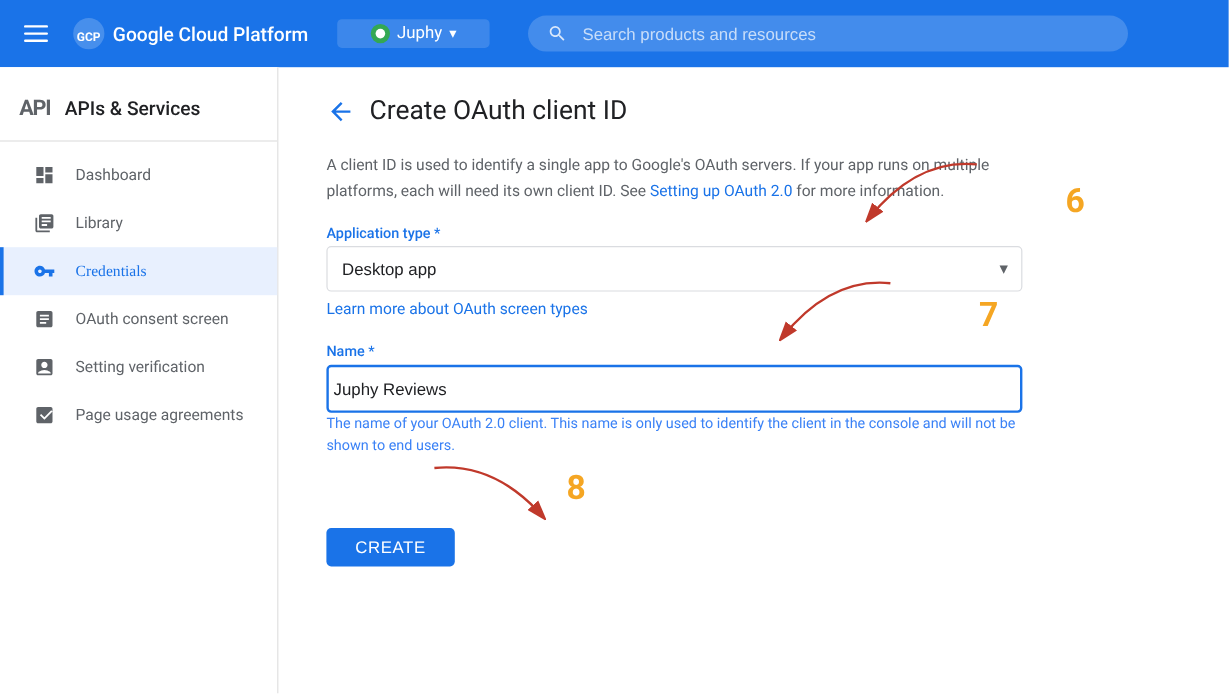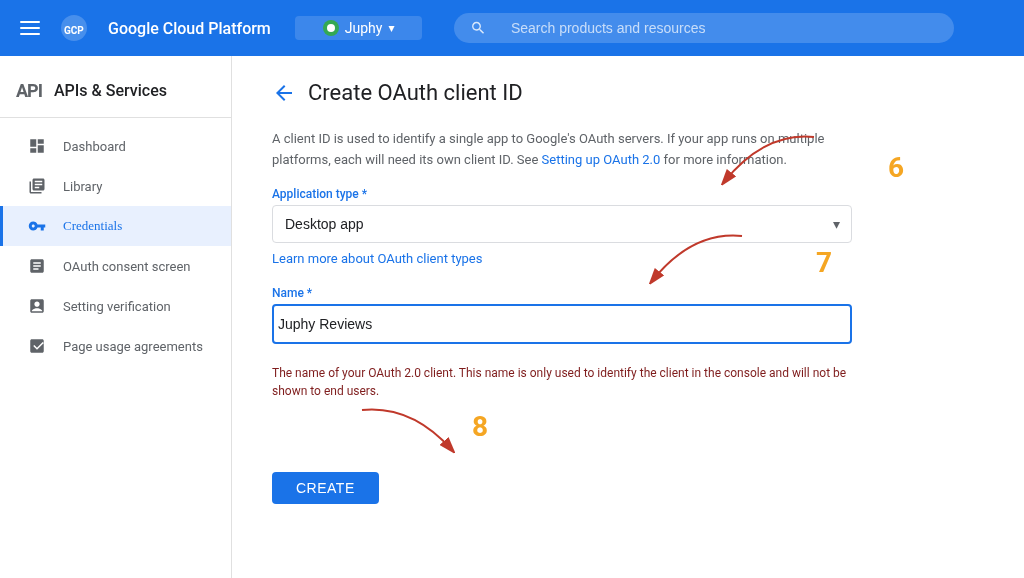--- a/index.html
+++ b/index.html
@@ -15,40 +15,40 @@
       gap: 16px;
       color: #fff;
     }
     .top-nav .hamburger {
       display: flex; flex-direction: column; gap: 4px; cursor: pointer; padding: 4px;
     }
     .top-nav .hamburger span {
       display: block; width: 20px; height: 2px; background: #fff; border-radius: 1px;
     }
     .top-nav .logo-area {
-      display: flex; align-items: center; gap: 20px;
+      display: flex; align-items: center; gap: 6px;
     }
     .top-nav .logo-text {
       font-size: 16px; font-weight: 500; color: #fff; white-space: nowrap;
     }
     .top-nav .project-selector {
       display: flex; align-items: center; gap: 6px; background: rgba(255,255,255,0.15);
       border-radius: 4px; padding: 4px 28px; cursor: pointer; margin-left: 8px;
     }
     .top-nav .project-selector .dot-icon {
       width: 16px; height: 16px; background: #34a853; border-radius: 50%; display: flex; align-items: center; justify-content: center;
     }
     .top-nav .project-selector .dot-icon::before {
       content: ''; width: 8px; height: 8px; background: #fff; border-radius: 50%;
     }
     .top-nav .project-name { font-size: 14px; color: #fff; }
     .top-nav .chevron-down { color: #fff; font-size: 12px; }
     .top-nav .search-bar {
       display: flex; align-items: center; background: rgba(255,255,255,0.18); border-radius: 24px;
-      padding: 6px 16px; gap: 24px; flex: 1; max-width: 500px; margin-left: 16px;
+      padding: 6px 16px; gap: 12px; flex: 1; max-width: 500px; margin-left: 16px;
     }
     .top-nav .search-bar input {
       background: transparent; border: none; outline: none; color: #fff; font-size: 14px; width: 100%;
     }
     .top-nav .search-bar input::placeholder { color: rgba(255,255,255,0.7); }
     .search-icon-svg { opacity: 0.8; }
 
     
     .main-layout {
       display: flex;
@@ -143,25 +143,25 @@
     }
 
     .form-input-wrapper {
       position: relative;
     }
     .form-input {
       width: 100%; padding: 10px 4px; border: 2px solid #1a73e8;
       border-radius: 4px; font-size: 14px; color: #202124; outline: none;
     }
     .form-hint {
-      font-size: 12px; color: #7f1d1d; margin-top: 20px; line-height: 1.5;
+      font-size: 12px; color: #3b82f6; margin-top: 0; line-height: 1.5;
     }
 
     .form-actions {
-      display: flex; align-items: center; gap: 8px; margin-top: 28px;
+      display: flex; align-items: center; gap: 8px; margin-top: 16px;
     }
     .btn-create {
       background: #1a73e8; color: #fff; border: none; padding: 8px 24px;
       font-size: 14px; font-weight: 500; border-radius: 4px; cursor: pointer;
       letter-spacing: 0.5px;
     }
     .btn-cancel {
       background: transparent; color: #5f6368; border: none; padding: 8px 24px;
       font-size: 14px; font-weight: 500; cursor: pointer; letter-spacing: 0.5px;
     }
@@ -313,21 +313,21 @@
               <option>Web application</option>
               <option>Android</option>
               <option>Chrome App</option>
               <option>iOS</option>
               <option>TVs and Limited Input devices</option>
               <option>Universal Windows Platform (UWP)</option>
             </select>
             <span class="select-arrow">▾</span>
           </div>
           <a href="#" class="learn-more-link">
-            <span>Learn more</span><span> about OAuth client types</span>
+            <span>Learn more</span><span> about OAuth screen types</span>
           </a>
         </div>
 
         <div style="position: relative;">
           <span class="annotation" style="position:absolute; top:-40px; right:20px; font-size:28px; color:#f5a623;">7</span>
           <svg style="position:absolute; top:-60px; right:100px; pointer-events:none;" width="120" height="70">
             <path d="M110,10 Q60,5 20,55" stroke="#c0392b" stroke-width="2" fill="none" marker-end="url(#arrow2)"></path>
             <defs>
               <marker id="arrow2" markerWidth="8" markerHeight="8" refX="6" refY="3" orient="auto">
                 <path d="M0,0 L0,6 L9,3 z" fill="#c0392b"></path>

